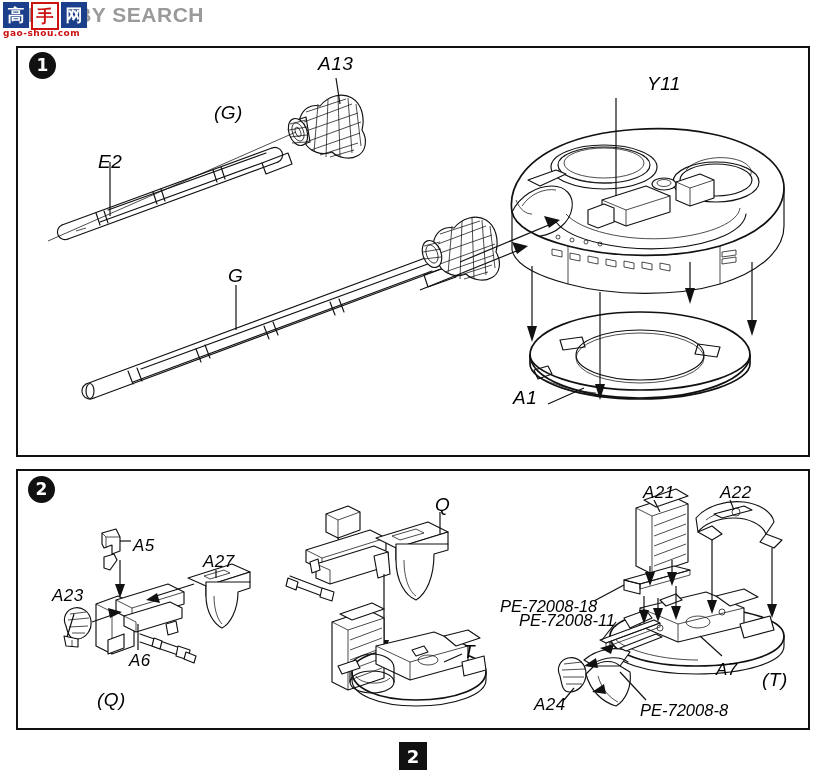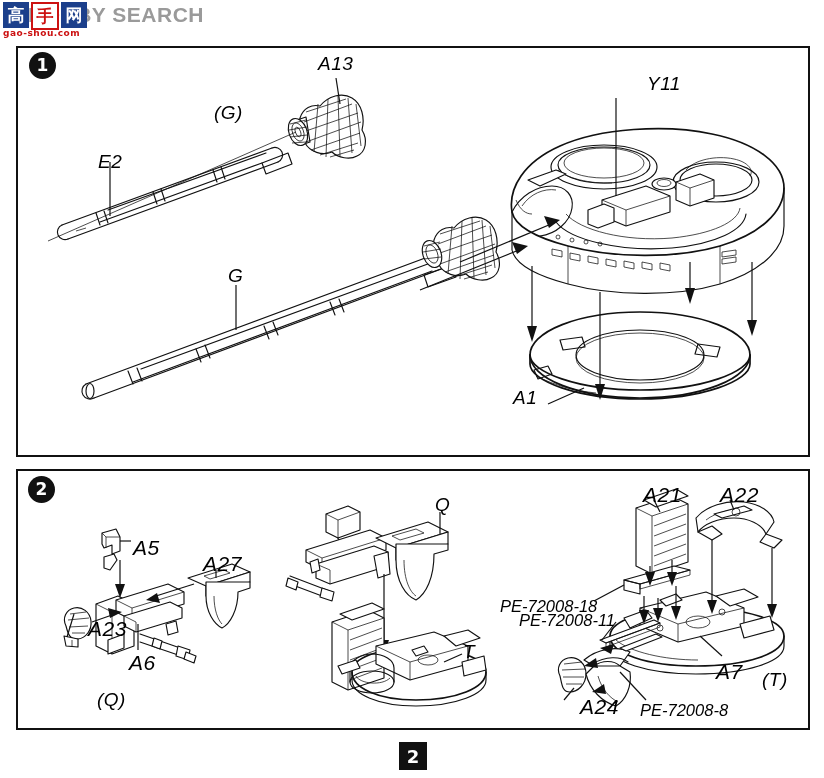--- a/index.html
+++ b/index.html
@@ -34,21 +34,21 @@
   .step-badge{position:absolute;width:27px;height:27px;border-radius:50%;
     background:#111;color:#fff;display:flex;align-items:center;justify-content:center;
     font-size:17px;font-weight:bold;font-family:"DejaVu Sans",sans-serif;line-height:1;}
 
   .pagenum{position:absolute;left:399px;top:742px;width:28px;height:28px;background:#111;
     color:#fff;display:flex;align-items:center;justify-content:center;
     font-family:"DejaVu Sans",sans-serif;font-size:18px;font-weight:bold;}
 
   
   .lbl{position:absolute;font-size:19px;letter-spacing:.5px;white-space:nowrap;line-height:1;font-style:italic;}
-  .lbl-sm{font-size:21px;}
+  .lbl-sm{font-size:17px;}
   .lbl-pe{font-size:16.5px;letter-spacing:0;}
 
   svg.art{position:absolute;left:0;top:0;overflow:visible;}
   .st{fill:none;stroke:#111;stroke-width:1.15;stroke-linejoin:round;stroke-linecap:round;}
   .st-th{fill:none;stroke:#111;stroke-width:1.7;stroke-linejoin:round;stroke-linecap:round;}
   .st-f{fill:#fff;stroke:#111;stroke-width:1.15;stroke-linejoin:round;}
   .st-hair{fill:none;stroke:#111;stroke-width:.75;}
   .lead{fill:none;stroke:#111;stroke-width:1.2;}
   .arw{fill:#111;}
 </style>
@@ -427,29 +427,29 @@
     <path class="lead" d="M730 500 L734 510"></path>
     <path class="lead" d="M594 601 L624 585"></path>
     <path class="lead" d="M616 622 L602 640"></path>
     <path class="lead" d="M646 700 L620 672"></path>
     <path class="lead" d="M722 656 L700 636"></path>
     <path class="lead" d="M564 700 L574 688"></path>
   </svg>
 
   <div class="lbl lbl-sm" style="left:133px;top:537px;">A5</div>
   <div class="lbl lbl-sm" style="left:203px;top:553px;">A27</div>
-  <div class="lbl lbl-sm" style="left:52px;top:618px;margin-left:36px;">A23</div>
+  <div class="lbl lbl-sm" style="left:52px;top:587px;">A23</div>
   <div class="lbl lbl-sm" style="left:129px;top:652px;">A6</div>
   <div class="lbl" style="left:97px;top:690px;">(Q)</div>
   <div class="lbl" style="left:435px;top:495px;">Q</div>
   <div class="lbl" style="left:463px;top:642px;">T</div>
   <div class="lbl lbl-sm" style="left:643px;top:484px;">A21</div>
   <div class="lbl lbl-sm" style="left:720px;top:484px;">A22</div>
   <div class="lbl lbl-pe" style="left:500px;top:598px;">PE-72008-18</div>
   <div class="lbl lbl-pe" style="left:519px;top:612px;">PE-72008-11</div>
   <div class="lbl lbl-pe" style="left:640px;top:702px;">PE-72008-8</div>
   <div class="lbl lbl-sm" style="left:716px;top:661px;">A7</div>
-  <div class="lbl lbl-sm" style="left:534px;top:696px;margin-left:46px;">A24</div>
+  <div class="lbl lbl-sm" style="left:534px;top:696px;">A24</div>
   <div class="lbl" style="left:762px;top:670px;">(T)</div>
 
   <div class="pagenum">2</div>
 
 </div>
 
 </body></html>

